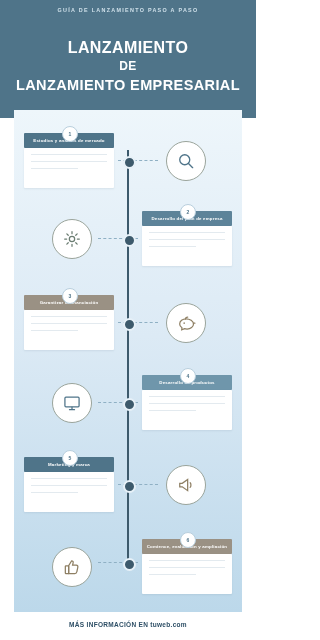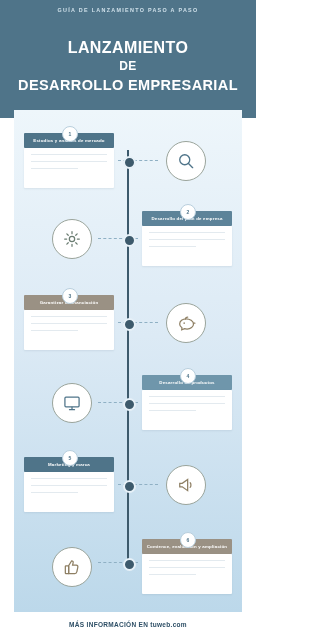--- a/index.html
+++ b/index.html
@@ -98,21 +98,21 @@
 </head>
 <body>
 
 <div class="page">
 
   <div class="header">
     <div class="kicker">GUÍA DE LANZAMIENTO PASO A PASO</div>
     <div class="title">
       <div class="l1">LANZAMIENTO</div>
       <div class="l2">DE</div>
-      <div class="l3">DESARROLLO EMPRESARIAL</div>
+      <div class="l3">LANZAMIENTO EMPRESARIAL</div>
     </div>
   </div>
 
   <div class="body-panel"></div>
 
   <div class="spine"></div>
 
   <div class="dashline" style="left:118px;top:160px;width:40px;"></div>
   <div class="dashline" style="left:98px;top:238px;width:40px;"></div>
   <div class="dashline" style="left:118px;top:322px;width:40px;"></div>

